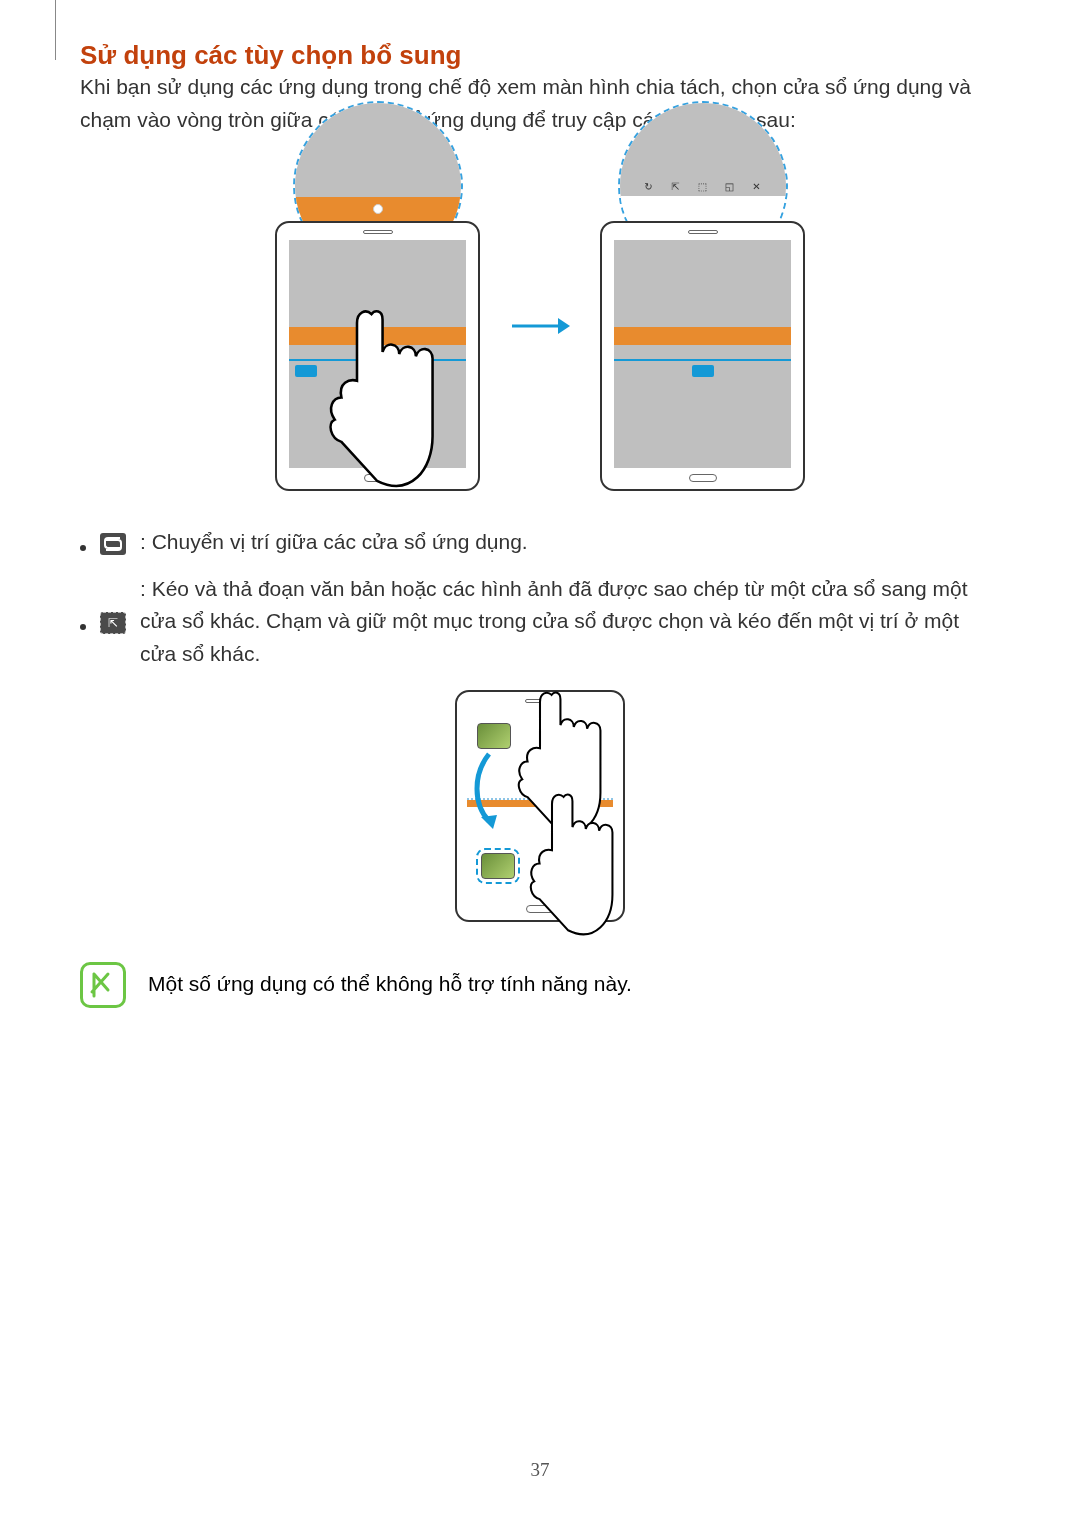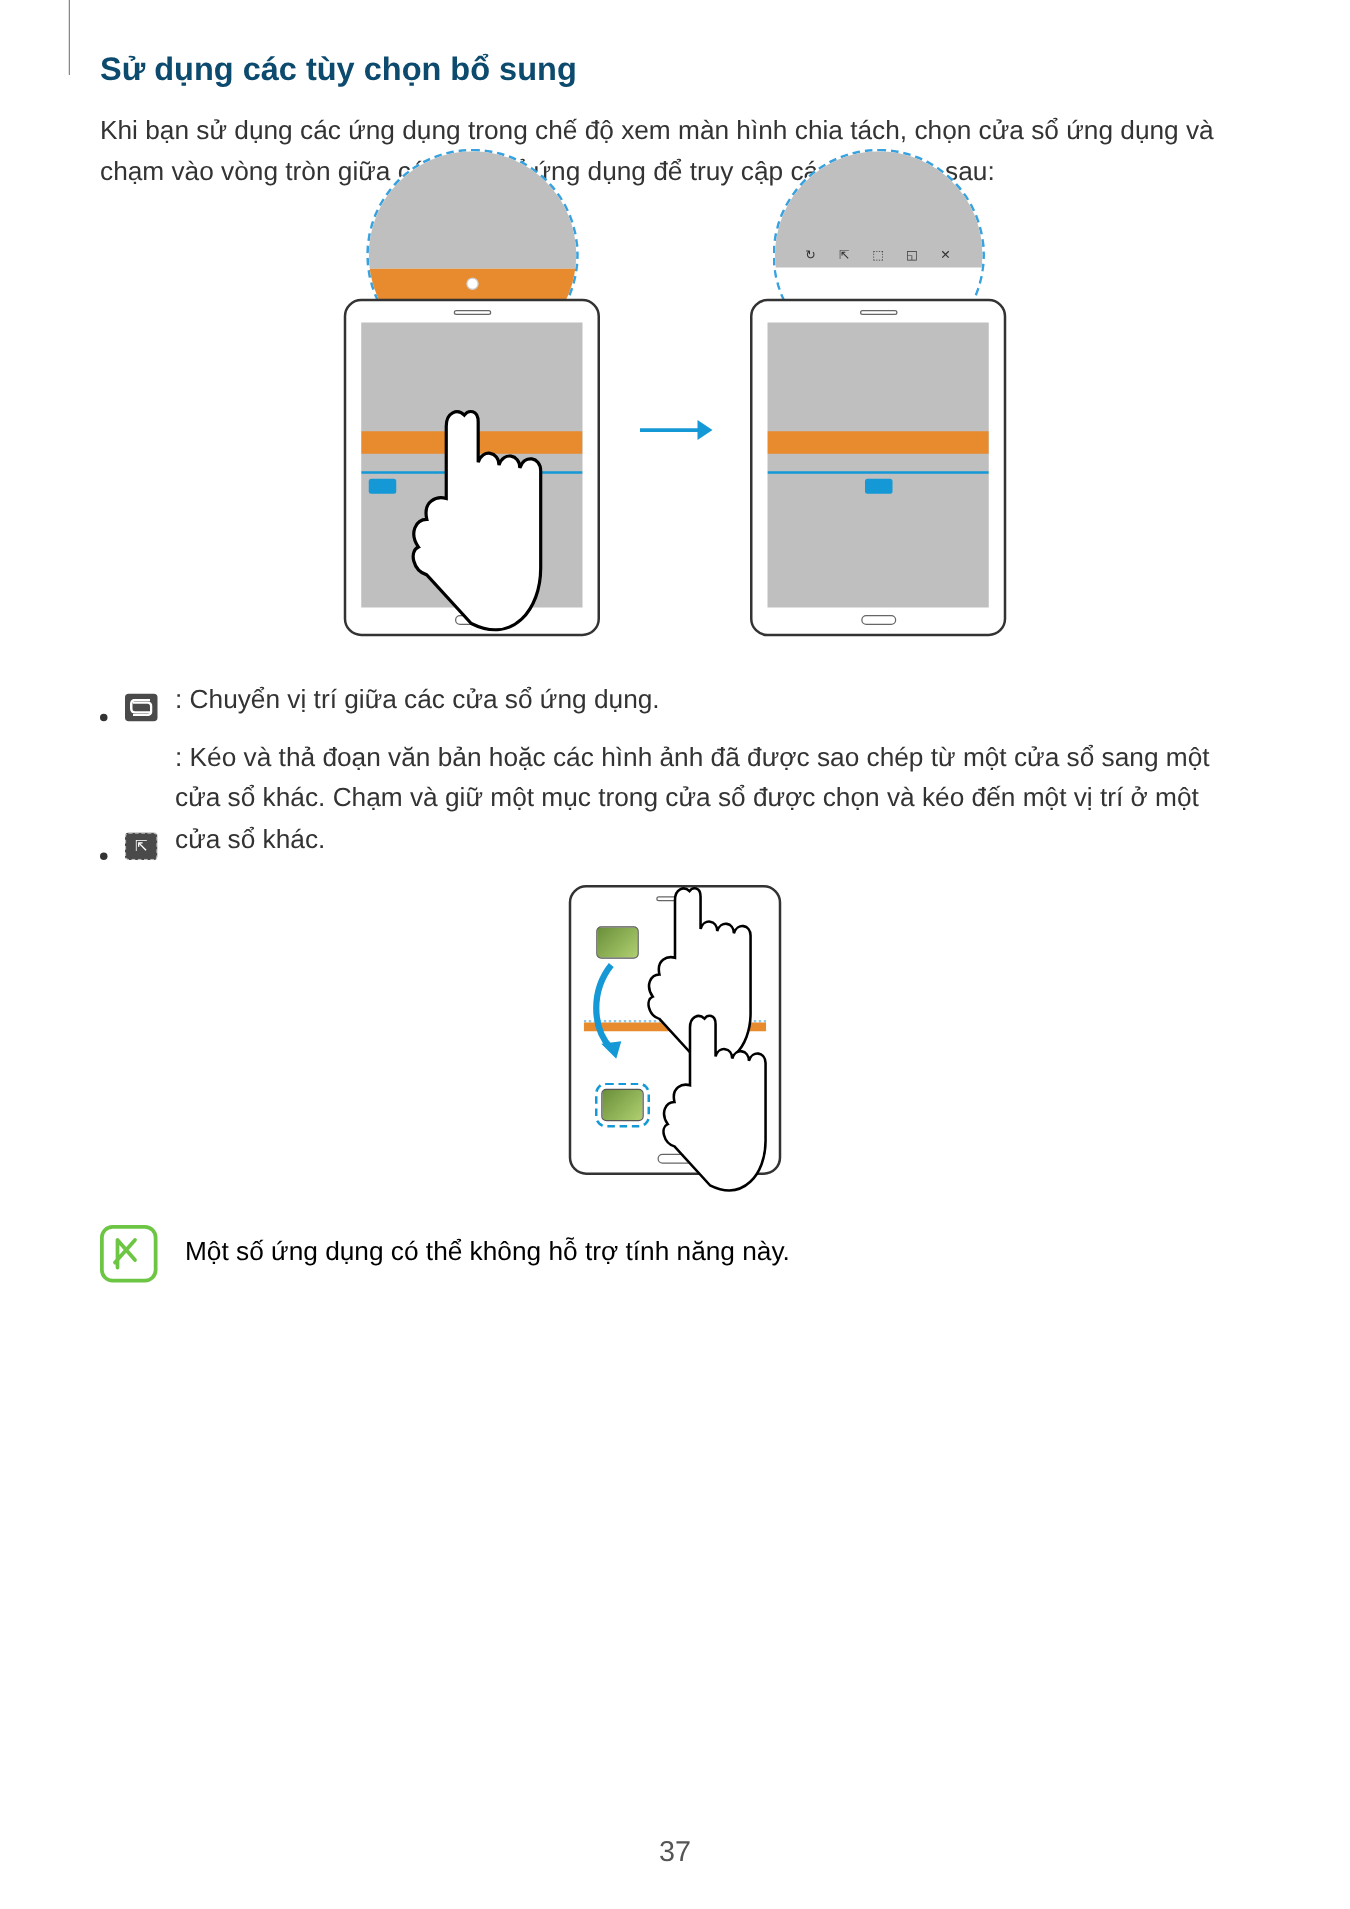--- a/index.html
+++ b/index.html
@@ -25,22 +25,21 @@
   }
   .breadcrumb {
     font-size: 20px;
     color: #666;
     margin-bottom: 45px;
     margin-left: 10px;
   }
   .heading {
     font-size: 26px;
     font-weight: bold;
-    color: #0c4a6e;
-    margin-bottom: 18px;
+    color: #c2410c;
   }
   .body-text {
     font-size: 21px;
     line-height: 1.55;
     color: #333;
     margin-bottom: 20px;
   }
   .figure-row {
     display: flex;
     justify-content: center;
@@ -108,21 +107,21 @@
     pointer-events: none;
   }
   .hand.small-hand { width:110px; height:160px; left:20px; top:60px; }
   .arrow {
     color: #1499d6;
     font-size: 36px;
   }
   .bullet-list { margin: 6px 0 20px 0; }
   .bullet-item {
     display: flex;
-    align-items: flex-end;
+    align-items: center;
     gap: 14px;
     margin-bottom: 14px;
     font-size: 21px;
     line-height: 1.55;
   }
   .bullet-dot { width:6px; height:6px; border-radius:50%; background:#333; margin-top:12px; flex-shrink:0; }
   .icon-box {
     width: 26px; height: 22px;
     background: #4a4a4a;
     border-radius: 3px;
@@ -167,25 +166,26 @@
     width:46px; height:46px; border:3px solid #6cc644; border-radius:10px;
     display:flex; align-items:center; justify-content:center;
     flex-shrink:0;
   }
   .note-icon svg { stroke:#6cc644; }
   .note-text { font-size:21px; color:#000000; padding-top:10px; }
   .tablet-ico { position:absolute; left:6px; top:55%; width:22px; height:12px; background:#1499d6; border-radius:2px; }
   .tablet-ico.centered { left:50%; transform:translateX(-50%); top:55%; }
   .page-number {
     position:absolute;
-    bottom:32px;
+    bottom:46px;
     left:50%;
     transform:translateX(-50%);
-    font-size:23px;
+    font-size:19px;
     color:#555;
+    font-family:Liberation Serif, serif;
   }
 </style>
 </head>
 <body>
 
 <div class="page">
   <div class="side-rule"></div>
 
   <h2 class="heading">Sử dụng các tùy chọn bổ sung</h2>
 

